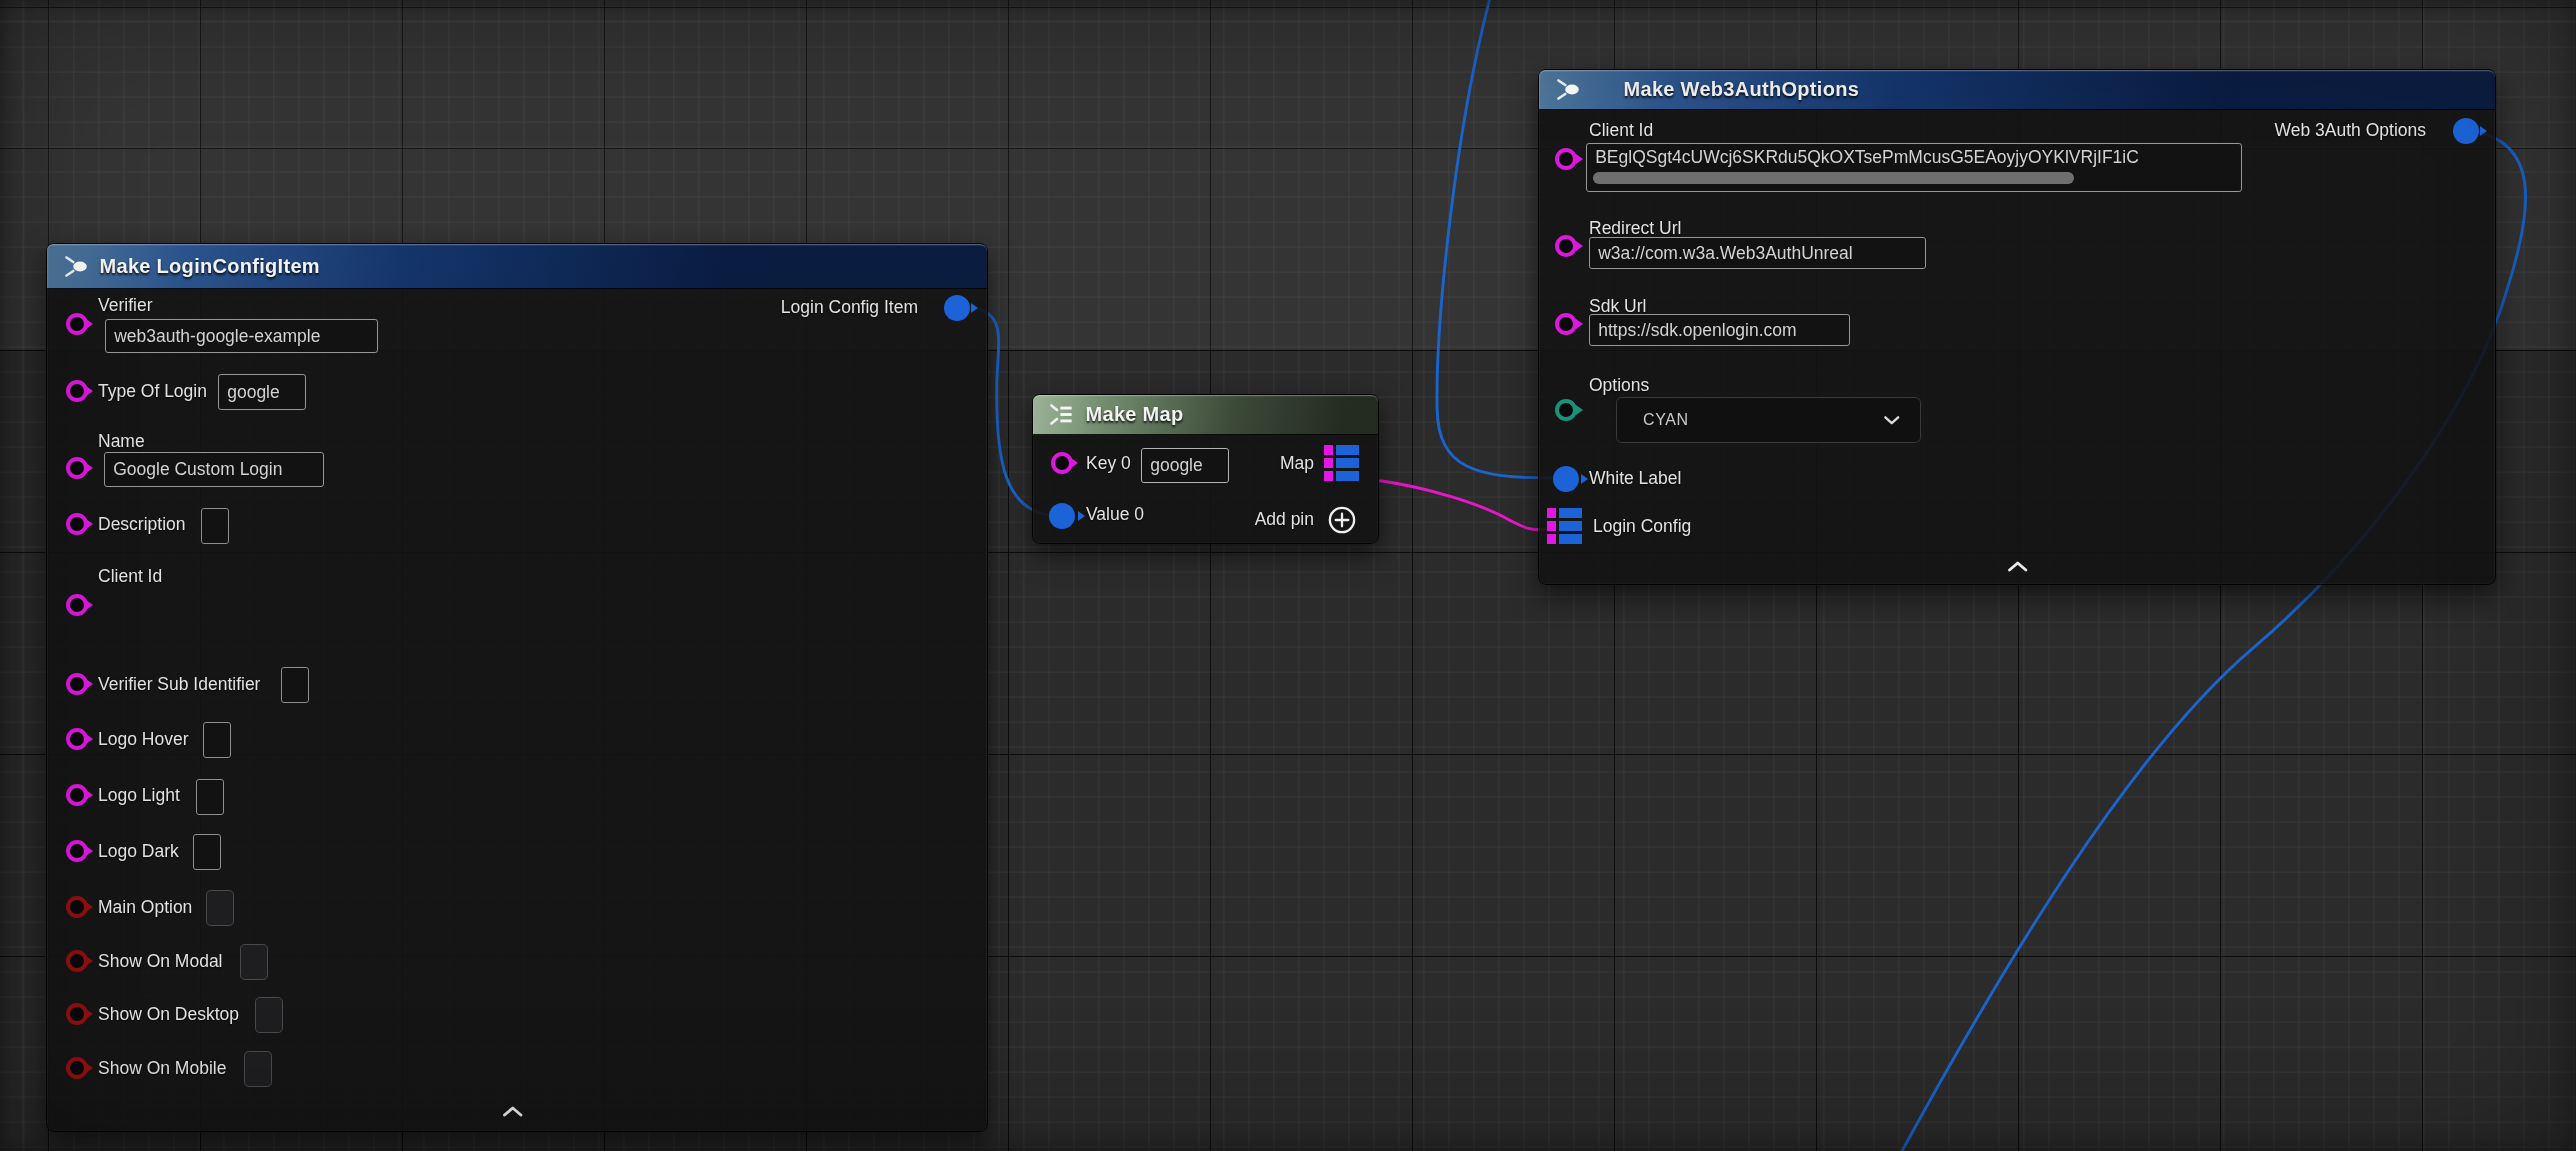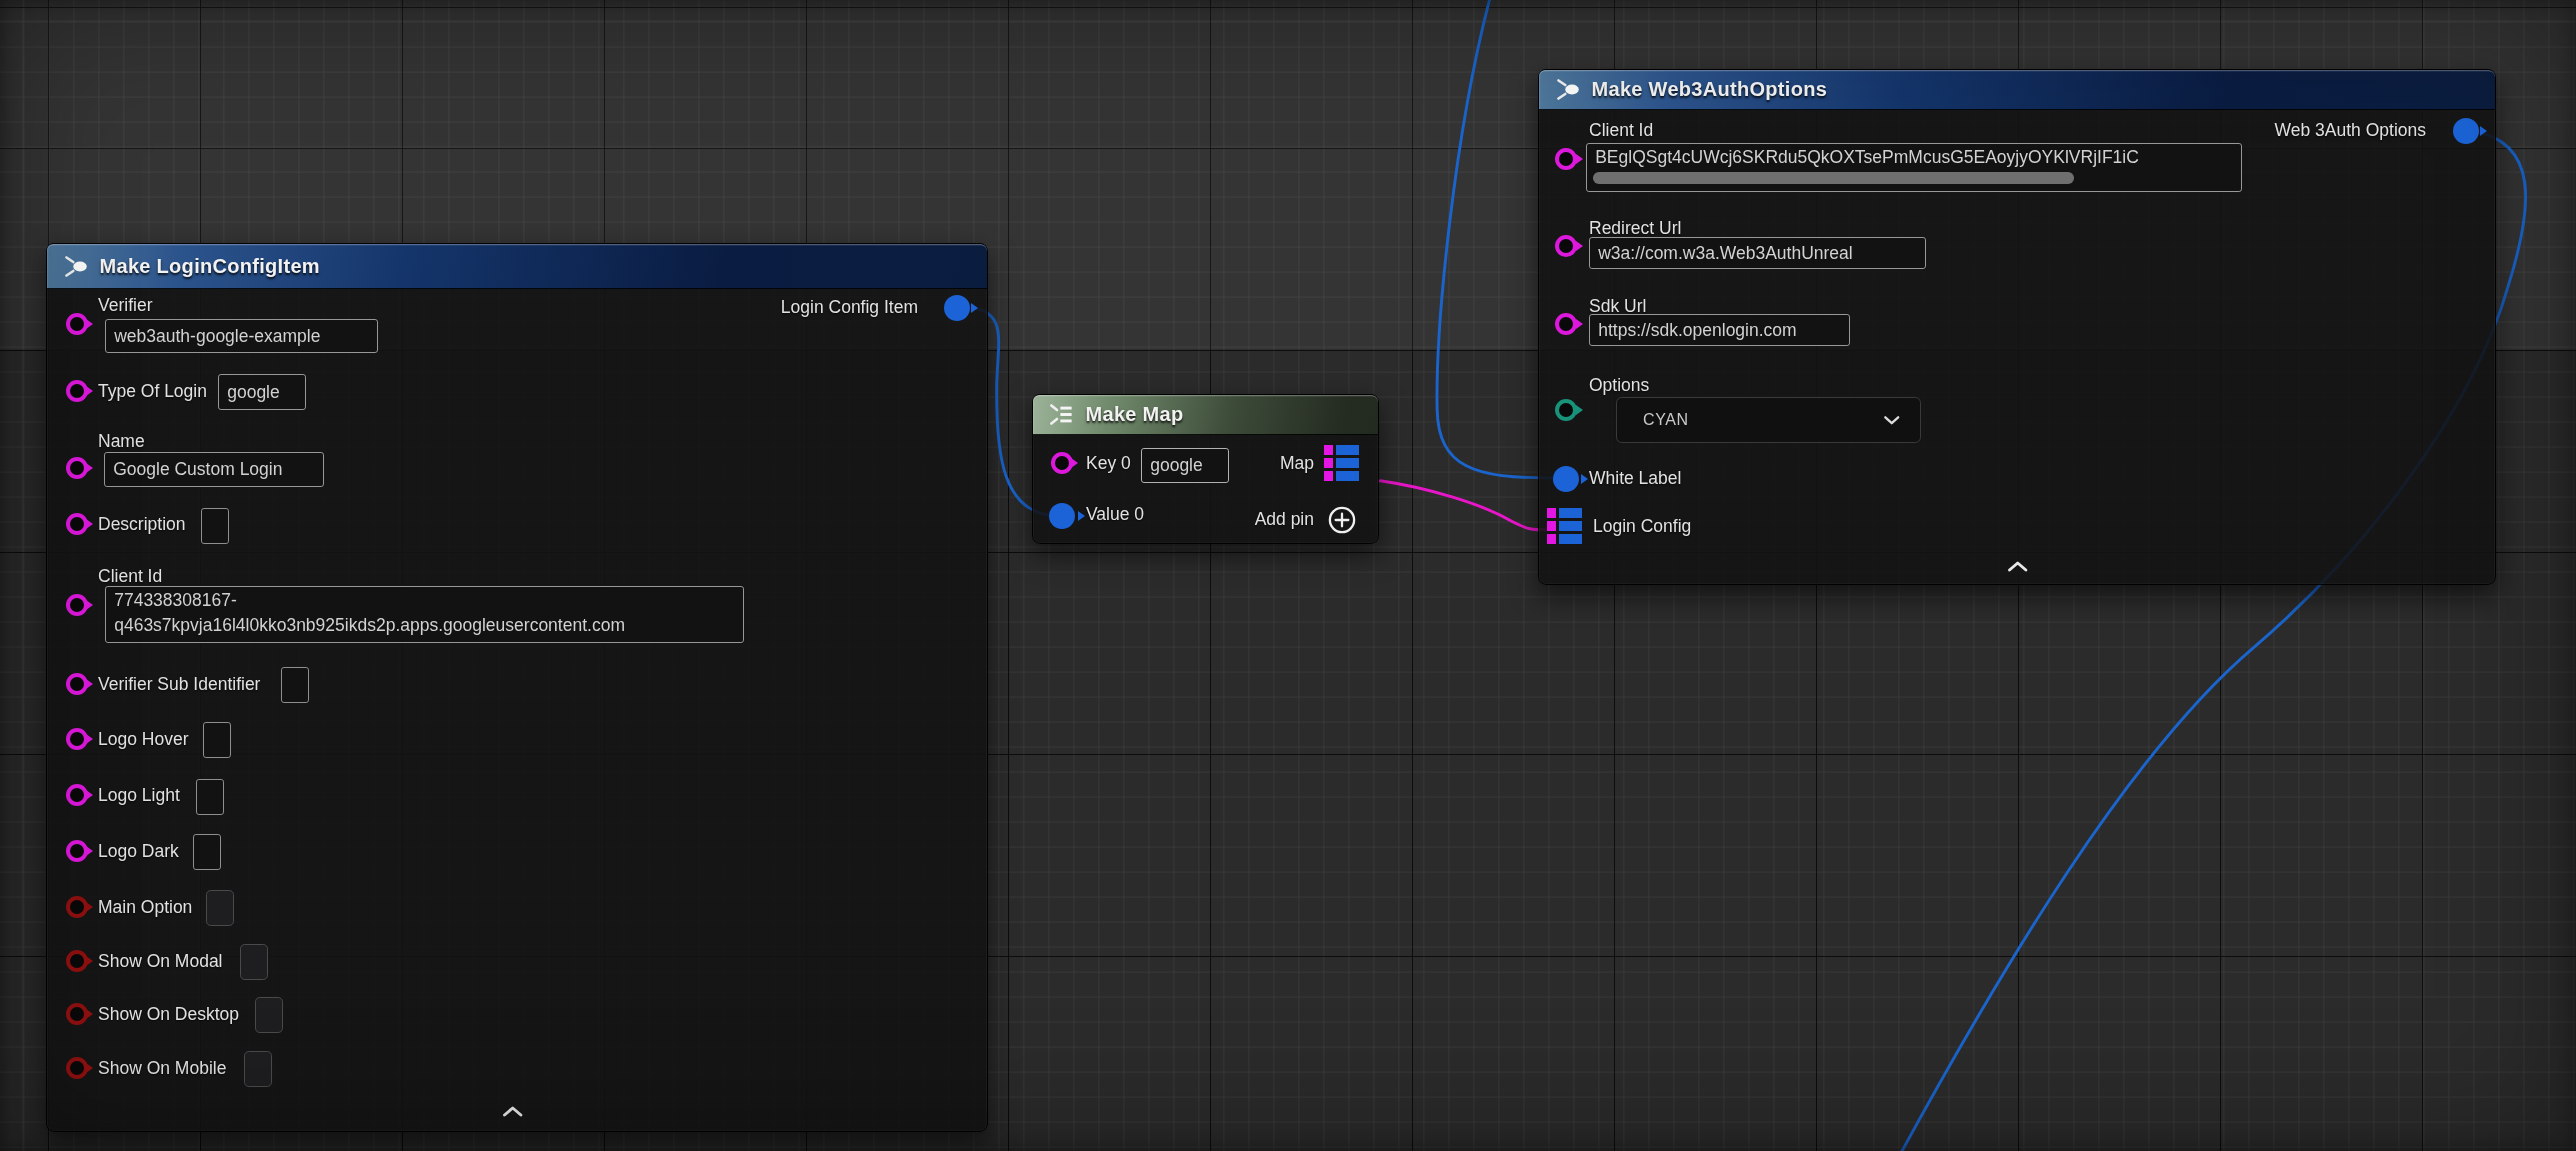--- a/index.html
+++ b/index.html
@@ -108,26 +108,20 @@
     <div class="tfield" style="left:57px;top:208px;width:220px;height:35px;">
       <span>Google Custom Login</span>
     </div>
 
     <span class="pin ring in" style="--c:#dd18dd;left:18.7px;top:269px;"></span>
     <span class="lbl" style="left:51px;top:269px;">Description</span>
     <div class="sbox" style="left:154px;top:264px;width:27.5px;height:36px;"></div>
 
     <span class="lbl" style="left:51px;top:321px;">Client Id</span>
     <span class="pin ring in" style="--c:#dd18dd;left:18.7px;top:350px;"></span>
-    <div class="tfield" style="left:58px;top:342px;width:639px;height:57px;align-items:flex-start;">
-      <span class="clientid-lines">
-        <span style="display:block;">774338308167-</span>
-        <span style="display:block;">q463s7kpvja16l4l0kko3nb925ikds2p.apps.googleusercontent.com</span>
-      </span>
-    </div>
 
     <span class="pin ring in" style="--c:#dd18dd;left:18.7px;top:429px;"></span>
     <span class="lbl" style="left:51px;top:429px;">Verifier Sub Identifier</span>
     <div class="sbox" style="left:234px;top:423px;width:27.5px;height:36px;"></div>
 
     <span class="pin ring in" style="--c:#dd18dd;left:18.7px;top:484px;"></span>
     <span class="lbl" style="left:51px;top:484px;">Logo Hover</span>
     <div class="sbox" style="left:156px;top:478px;width:27.5px;height:36px;"></div>
 
     <span class="pin ring in" style="--c:#dd18dd;left:18.7px;top:540px;"></span>
@@ -196,21 +190,21 @@
     <span class="addpin" style="right:21px;top:110px;">
       <span class="lbl" style="position:static;margin-right:13px;">Add pin</span>
       <svg width="30" height="30" viewBox="0 0 52 52">
         <circle cx="26" cy="26" r="21" fill="none" stroke="#efefef" stroke-width="4"></circle>
         <path d="M26 15 V37 M15 26 H37" stroke="#efefef" stroke-width="4" stroke-linecap="round"></path>
       </svg>
     </span>
   </section>
 
   <section class="node" style="left:1538px;top:69px;width:956px;height:514px;">
-    <header class="hdr hdr-blue" style="height:39px;">
+    <header class="hdr hdr-blue" style="height:39px;gap:32px;">
       <span class="hicon">
         <svg width="27" height="27" viewBox="0 0 24 24">
           <path d="M4 4 L10 8 M4 20 L10 16" stroke="#efefef" stroke-width="2.4" stroke-linecap="round" fill="none"></path>
           <ellipse cx="16" cy="12" rx="6" ry="4.4" fill="#fbfbfb"></ellipse>
         </svg>
       </span>
       <span class="ttl">Make Web3AuthOptions</span>
     </header>
 
     <span class="lbl" style="left:50px;top:49px;">Client Id</span>

